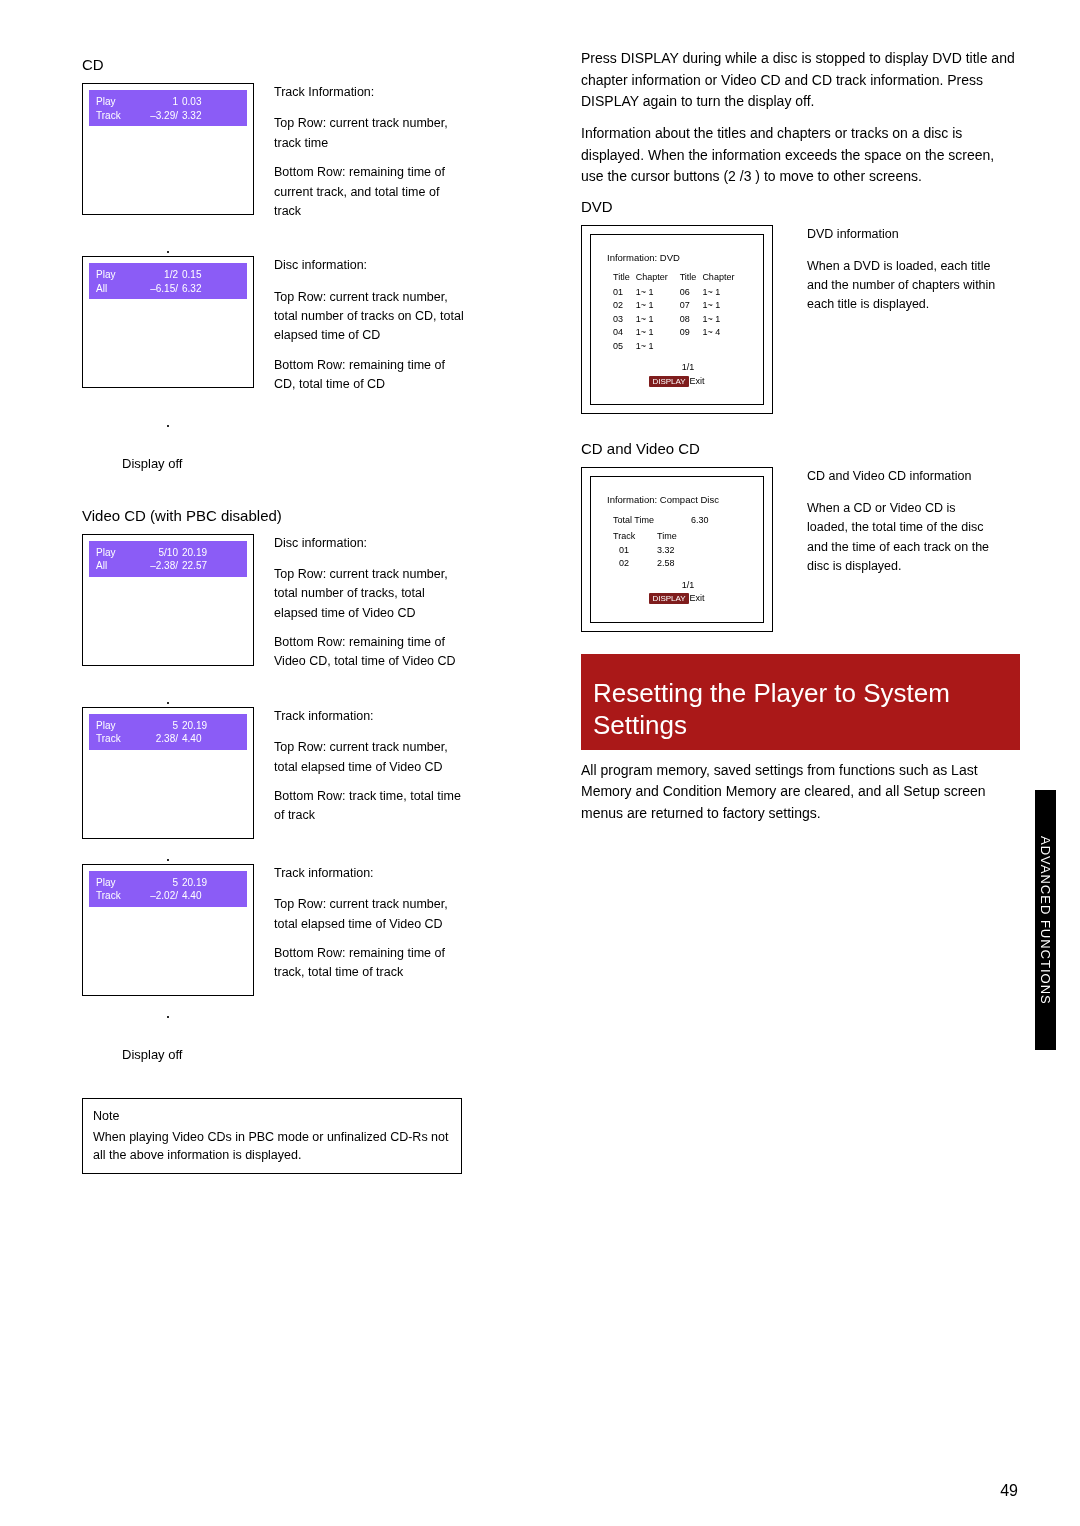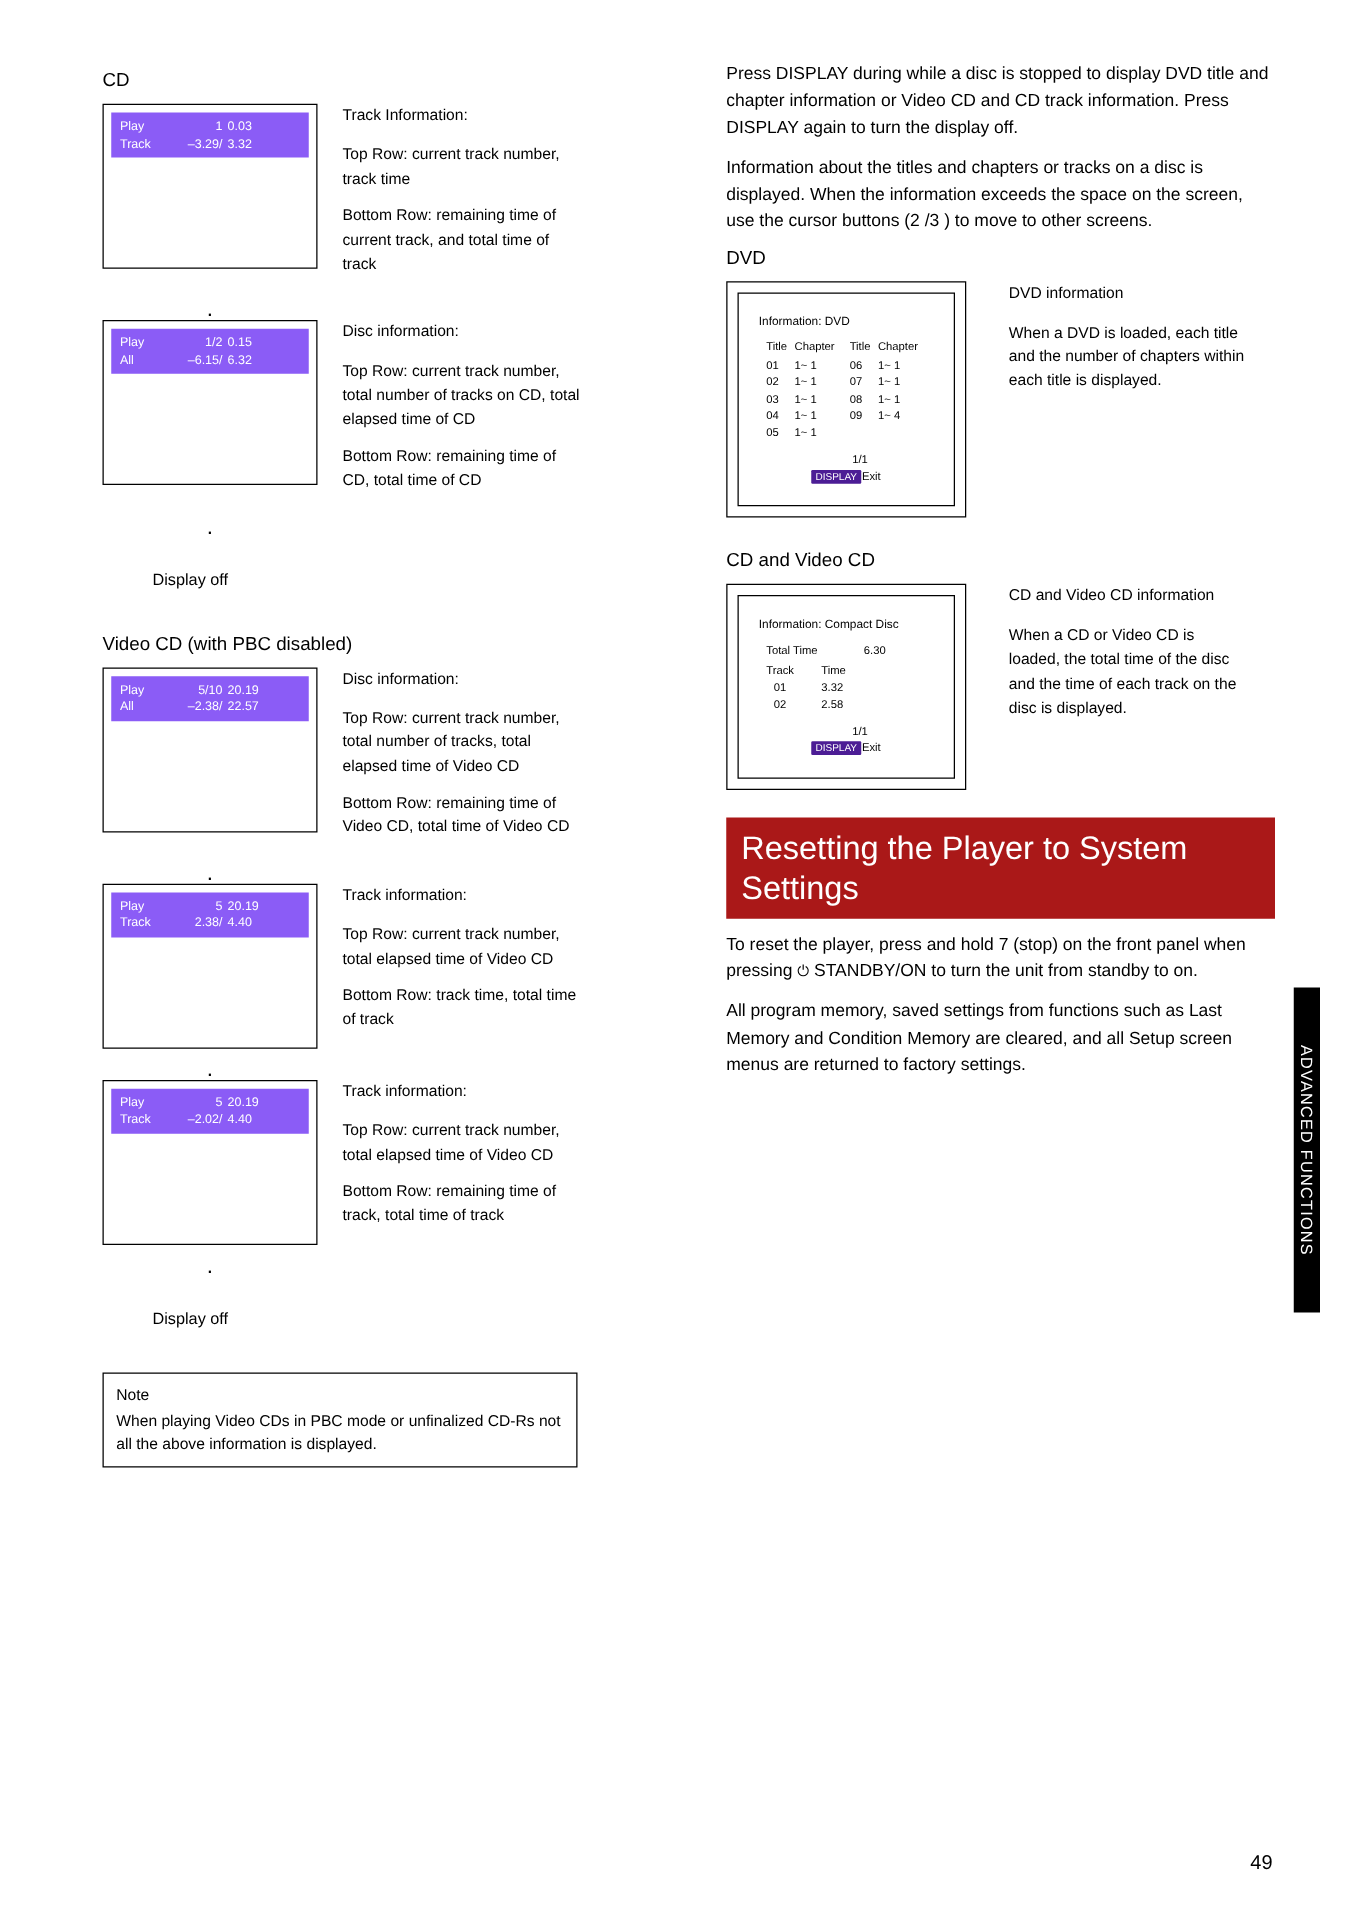--- a/index.html
+++ b/index.html
@@ -80,28 +80,28 @@
     .info-head { margin-bottom: 1px; }
     .info-footer {
       display: flex;
       justify-content: space-between;
       align-items: center;
       margin-top: 8px;
       font-size: 9px;
       flex-direction: column;
     }
     .info-footer .pg { margin-left: 22px; }
-    .display-pill { background: #4c1d95; color: #fff; padding: 1px 3px; font-size: 8px; border-radius: 1px; margin-right: 1px; }
+    .display-pill { background: #7f1d1d; color: #fff; padding: 1px 3px; font-size: 8px; border-radius: 1px; margin-right: 1px; }
     .right-para { font-size: 14px; line-height: 1.55; margin-bottom: 10px; }
     .banner {
       background: #aa1818;
       color: #fff;
       font-size: 26px;
       font-weight: 400;
-      padding: 8px 12px 8px 12px;
+      padding: 23px 12px 8px 12px;
       line-height: 1.25;
       margin-top: 22px;
       margin-bottom: 10px;
     }
     .note-box {
       border: 1px solid #000;
       padding: 8px 10px;
       font-size: 12.5px;
       line-height: 1.5;
       max-width: 380px;
@@ -348,21 +348,18 @@
           </div>
         </div>
       </div>
       <div class="desc-block">
         <div class="desc-title">CD and Video CD information</div>
         <div>When a CD or Video CD is loaded, the total time of the disc and the time of each track on the disc  is displayed.</div>
       </div>
     </div>
 
     <div class="banner">Resetting the Player to System Settings</div>
-    <div class="right-para">
-      <span>To reset the player, press and hold 7 (</span><span style="font-weight:500">stop</span><span>) on the front panel when pressing </span><span class="power-icon"></span> <span style="font-weight:500">STANDBY/ON</span><span> to turn the unit from standby to on.</span>
-    </div>
     <div class="right-para">All program memory, saved settings from functions such as Last Memory and Condition Memory are cleared, and all Setup screen menus are returned to factory settings.</div>
   </div>
 </div>
 
 <div class="side-tab">ADVANCED  FUNCTIONS</div>
 <div class="page-number">49</div>
 
 </body></html>

